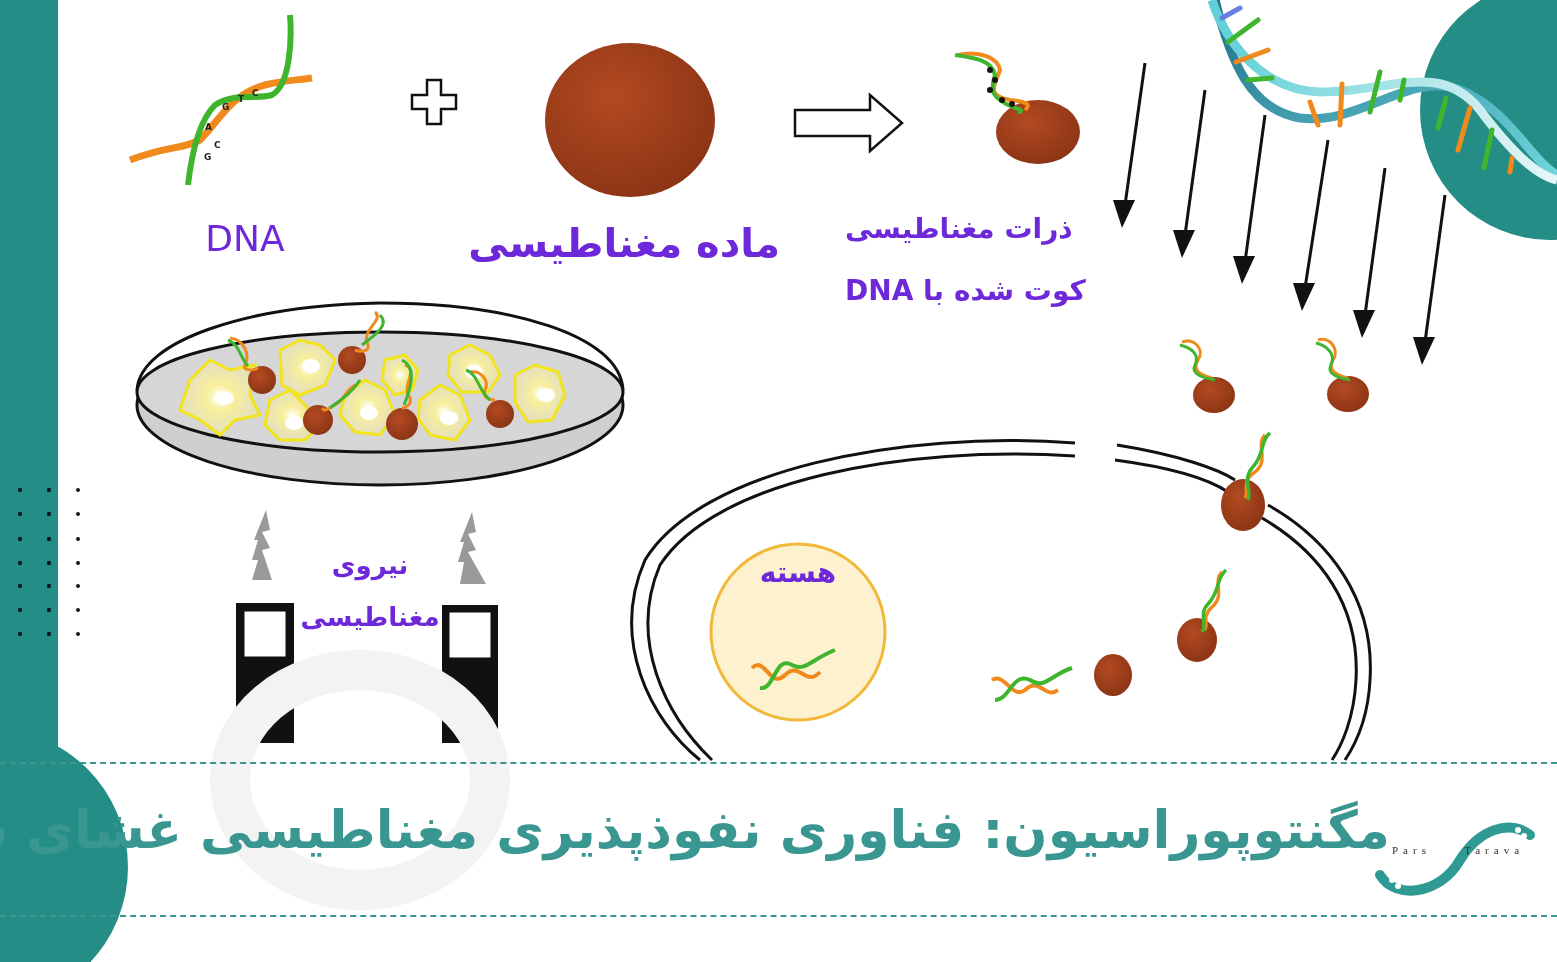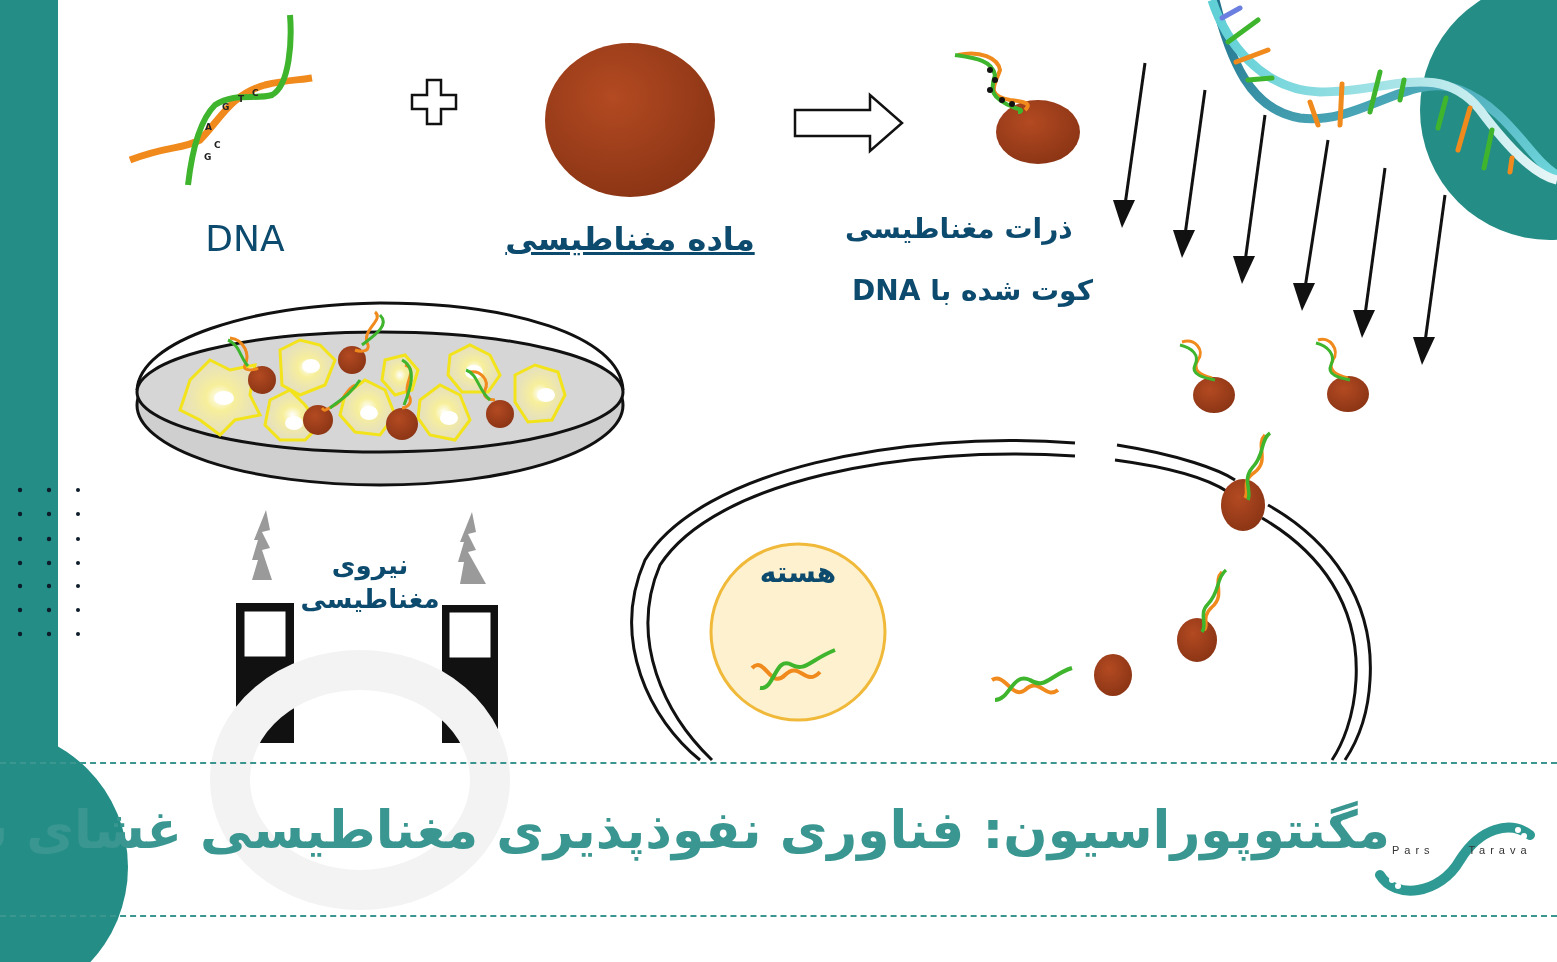--- a/index.html
+++ b/index.html
@@ -3,25 +3,25 @@
 <meta charset="utf-8">
 <style>
   html, body { margin:0; padding:0; }
   body { width:1557px; height:962px; position:relative; overflow:hidden; background:#ffffff; font-family:"DejaVu Sans", sans-serif; }
   .abs { position:absolute; }
   .teal-bar { left:0; top:0; width:58px; height:962px; background:#248d86; }
   .teal-circle-bl { left:-150px; top:728px; width:278px; height:278px; border-radius:50%; background:#248d86; }
   .teal-circle-tr { left:1420px; top:-20px; width:260px; height:260px; border-radius:50%; background:#248d86; }
   .dots { left:14px; top:486px; width:70px; height:160px; }
   .dash-line { left:0; width:1557px; height:0; border-top:2px dashed #3c9690; }
-  .label { color:#0c4a6e; font-weight:bold; text-align:center; white-space:nowrap; }
+  .label { color:#6d28d9; font-weight:bold; text-align:center; white-space:nowrap; }
   .label-latin { font-family:"DejaVu Sans", sans-serif; font-weight:normal; }
   .title { left:120px; top:800px; width:1270px; text-align:right; direction:rtl; font-family:"DejaVu Sans", sans-serif; font-weight:bold; font-size:52px; color:#3a9690; white-space:nowrap; }
   .logo { left:1370px; top:800px; width:175px; height:100px; }
-  .logo-text { left:1392px; top:844px; font-family:Liberation Sans, sans-serif; font-size:11px; color:#333; letter-spacing:5px; white-space:nowrap; }
+  .logo-text { left:1392px; top:844px; font-family:Liberation Serif, serif; font-size:11px; color:#333; letter-spacing:5px; white-space:nowrap; }
   svg { position:absolute; left:0; top:0; }
 </style>
 </head>
 <body>
 
 <div class="abs teal-bar"></div>
 <div class="abs teal-circle-tr"></div>
 <div class="abs teal-circle-bl"></div>
 
 <svg class="abs dots" width="70" height="160" viewBox="0 0 70 160">
@@ -236,25 +236,25 @@
   </g>
   <g>
     <rect x="442" y="605" width="56" height="138" fill="#111"></rect>
     <rect x="449" y="612" width="42" height="46" fill="#fff" stroke="#111" stroke-width="1"></rect>
   </g>
 
   <ellipse cx="360" cy="780" rx="130" ry="110" fill="none" stroke="#f3f3f3" stroke-width="40"></ellipse>
 </svg>
 
 <div class="abs label label-latin" style="left:190px; top:218px; width:110px; font-size:36px;">DNA</div>
-<div class="abs label" dir="rtl" style="left:480px; top:220px; width:300px; font-size:32px;text-decoration:underline;">ماده مغناطیسی</div>
+<div class="abs label" dir="rtl" style="left:480px; top:220px; width:300px; font-size:40px;">ماده مغناطیسی</div>
 <div class="abs label" dir="rtl" style="left:845px; top:212px; width:260px; font-size:28px; text-align:left;">ذرات مغناطیسی</div>
-<div class="abs label" dir="rtl" style="left:845px; top:274px; width:255px; font-size:28px; text-align:center;">کوت شده با DNA</div>
+<div class="abs label" dir="rtl" style="left:845px; top:274px; width:255px; font-size:28px; text-align:left;">کوت شده با DNA</div>
 <div class="abs label" dir="rtl" style="left:310px; top:550px; width:120px; font-size:26px;">نیروی</div>
-<div class="abs label" dir="rtl" style="left:290px; top:584px; width:160px; font-size:26px;">مغناطیسی</div>
+<div class="abs label" dir="rtl" style="left:290px; top:602px; width:160px; font-size:26px;">مغناطیسی</div>
 <div class="abs label" dir="rtl" style="left:738px; top:556px; width:120px; font-size:28px;">هسته</div>
 
 <div class="abs dash-line" style="top:762px;"></div>
 <div class="abs dash-line" style="top:915px;"></div>
 
 <div class="abs title">مگنتوپوراسیون: فناوری نفوذپذیری مغناطیسی غشای سلولی</div>
 
 <svg class="abs logo" width="175" height="100" viewBox="0 0 175 100">
   <path d="M10,75 C25,100 70,95 90,60 C110,28 140,20 160,35" fill="none" stroke="#2f9a93" stroke-width="10" stroke-linecap="round"></path>
   <circle cx="148" cy="30" r="3" fill="#fff"></circle>

